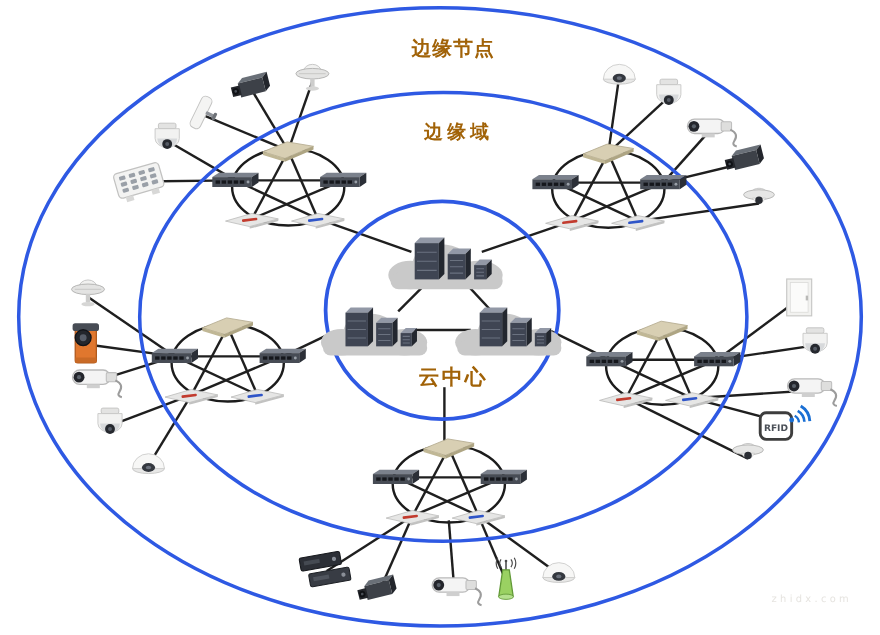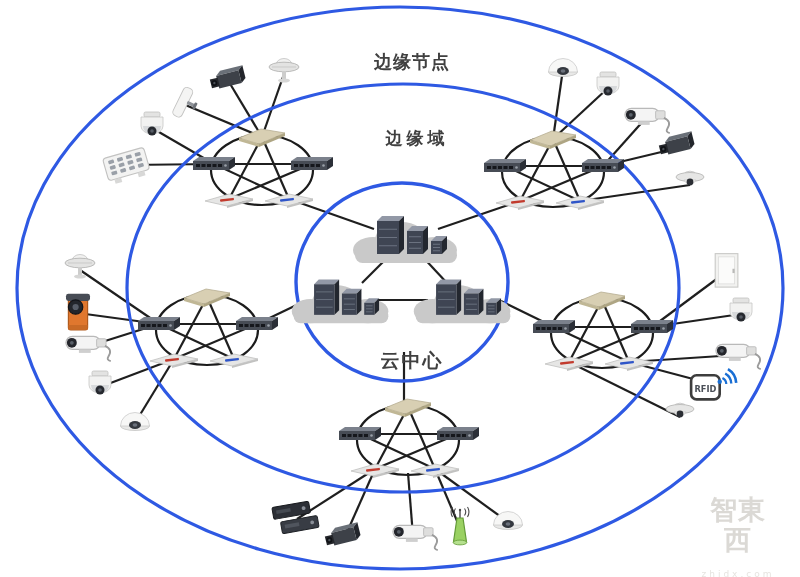--- a/index.html
+++ b/index.html
@@ -11,21 +11,21 @@
   .dev,.node,.cloud{position:absolute;transform:translate(-50%,-50%);pointer-events:none;}
   .dev svg,.node svg,.cloud svg{display:block;}
   .t-bullet-camera{transform:translate(-50%,-50%) scale(1.18);}
   .t-keypad-panel{transform:translate(-50%,-50%) scale(1.15);}
   .t-orange-box-camera{transform:translate(-50%,-50%) scale(1.2);}
   .t-nvr-stack{transform:translate(-50%,-50%) scale(1.2);}
   .t-wall-panel{transform:translate(-50%,-50%) scale(1.08);}
   .t-rfid-reader{transform:translate(-50%,-50%) scale(1.1);}
   .ring-label{
     position:absolute;transform:translate(-50%,-50%);
-    font-weight:bold;color:#404040;white-space:nowrap;margin-top:18px;
+    font-weight:bold;color:#a16207;white-space:nowrap;
   }
   #label-outer{left:412px;top:44px;font-size:18px;letter-spacing:1px;}
   #label-middle{left:417px;top:120px;font-size:17px;letter-spacing:4px;}
   #label-center{left:412px;top:343px;font-size:19px;letter-spacing:2px;}
   #watermark{
     position:absolute;left:738px;top:538px;transform:translate(-50%,-50%);
     text-align:center;user-select:none;line-height:1.1;
   }
   #watermark .brand{font-size:27px;font-weight:bold;letter-spacing:1px;color:#dbd9d5;}
   #watermark .domain{font-size:9px;letter-spacing:3px;color:#e6e4e0;margin-top:16px;}
@@ -101,21 +101,20 @@
       <ellipse cx="400" cy="288" rx="383" ry="281" fill="none" stroke="#2e59e3" stroke-width="3.2"></ellipse>
       <ellipse cx="403" cy="288" rx="276" ry="204" fill="none" stroke="#2e59e3" stroke-width="3.2"></ellipse>
       <ellipse cx="402" cy="282" rx="106" ry="99" fill="none" stroke="#2e59e3" stroke-width="3.4"></ellipse>
     </svg>
 
   <div class="ring-label" id="label-outer">边缘节点</div>
   <div class="ring-label" id="label-middle">边缘域</div>
   <div class="ring-label" id="label-center">云中心</div>
 
   <div id="watermark">
-    <div class="brand">智東西</div>
     <div class="domain">zhidx.com</div>
   </div>
 <div class="node" style="left: 262px; top: 137px;">
       <svg viewBox="0 0 52 24" width="52" height="24">
     <polygon points="3,13 25,4 49,8 23,19" fill="#d8cfb3" stroke="#b6ad92" stroke-width="0.8"></polygon>
     <polygon points="23,19 49,8 49,11 23,22" fill="#aea583"></polygon>
     <polygon points="3,13 23,19 23,22 3,16" fill="#c0b795"></polygon>
       </svg>
     </div>
     <div class="node" style="left: 214px; top: 164px;">

